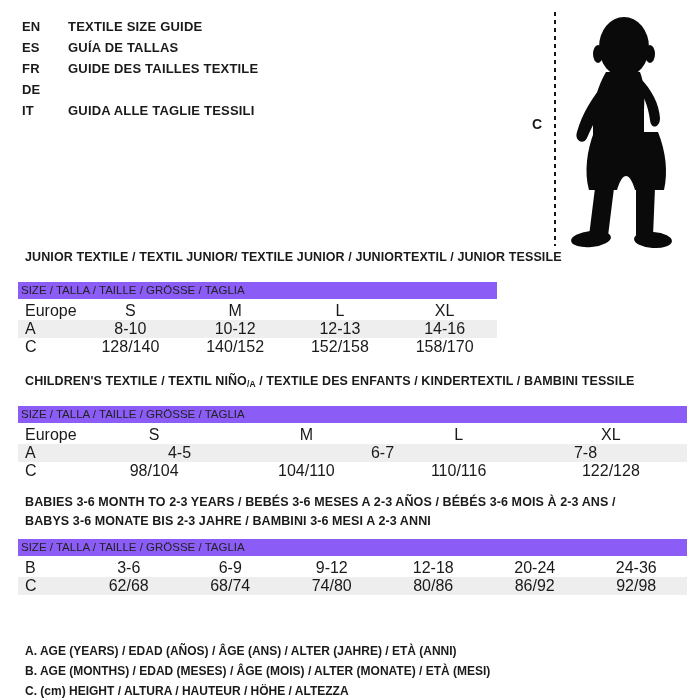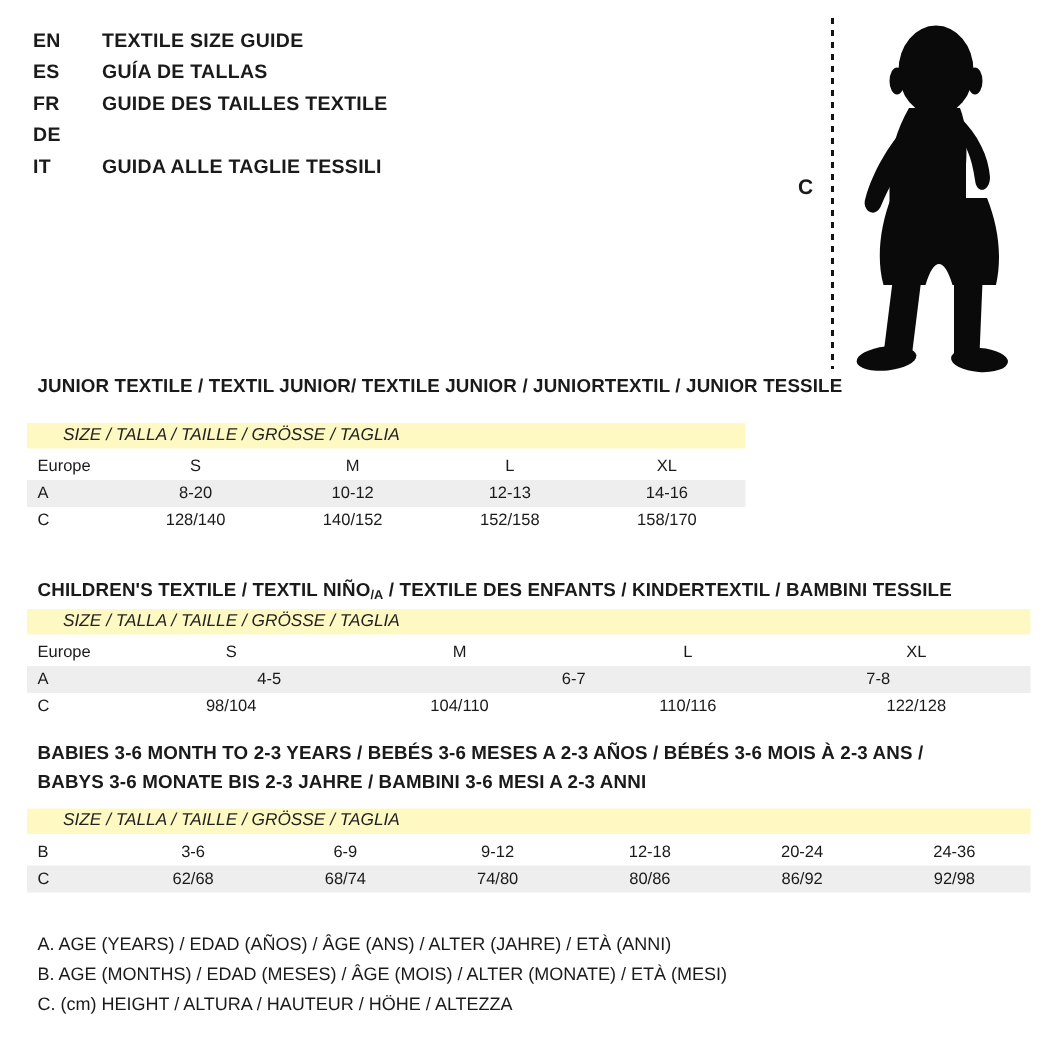--- a/index.html
+++ b/index.html
@@ -20,39 +20,39 @@
   .figure { position:absolute; left:520px; top:4px; width:180px; height:248px; }
   .c-label { position:absolute; left:12px; top:112px; font-weight:bold; font-size:14px; }
   .dash-line { position:absolute; left:34px; top:8px; width:2px; height:234px;
                background:repeating-linear-gradient(to bottom,#141414 0 4px,transparent 4px 8px); }
   .silhouette { position:absolute; left:44px; top:2px; }
 
   
   .sec-heading { position:absolute; left:25px; font-weight:bold; font-size:12.5px;
                  letter-spacing:.1px; white-space:nowrap; }
   .h-junior   { top:250px; }
-  .h-children { top:386px; }
+  .h-children { top:374px; }
   .h-babies   { top:493px; line-height:19px; white-space:normal; width:660px; }
   .subscript  { font-size:8.5px; vertical-align:-2px; }
 
   
   .size-table { position:absolute; left:18px; }
   .t-junior   { top:282px; width:479px; }
   .t-children { top:406px; width:669px; }
   .t-babies   { top:539px; width:669px; }
-  .size-bar { height:17px; line-height:17px; background:#fef9c3;
-              font-size:11.5px; padding-left:24px; color:#222; margin-bottom:3px;font-style:italic; }
-  .trow { display:flex; height:18px; line-height:18px; font-size:11px; }
+  .size-bar { height:17px; line-height:17px; background:#8b5cf6;
+              font-size:11.5px; padding-left:3px; color:#222; margin-bottom:3px; }
+  .trow { display:flex; height:18px; line-height:18px; font-size:16px; }
   .trow.shaded { background:#eeeeee; }
   .tlabel { width:60px; padding-left:7px; box-sizing:border-box; }
   .tcell  { flex:1; text-align:center; }
 
   
-  .footnotes { position:absolute; left:25px; top:619px;
-               font-weight:normal; font-size:12px; line-height:20px; }
+  .footnotes { position:absolute; left:25px; top:641px;
+               font-weight:bold; font-size:12px; line-height:20px; }
 </style>
 </head>
 <body>
 
 <div class="lang-block">
   <div class="lang-row">
     <span class="lang-code">EN</span>
     <span>TEXTILE SIZE GUIDE</span>
   </div>
   <div class="lang-row">
@@ -97,21 +97,21 @@
   <div class="size-bar">SIZE / TALLA / TAILLE / GRÖSSE / TAGLIA</div>
   <div class="trow">
     <span class="tlabel">Europe</span>
     <span class="tcell">S</span>
     <span class="tcell">M</span>
     <span class="tcell">L</span>
     <span class="tcell">XL</span>
   </div>
   <div class="trow shaded">
     <span class="tlabel">A</span>
-    <span class="tcell">8-20</span>
+    <span class="tcell">8-10</span>
     <span class="tcell">10-12</span>
     <span class="tcell">12-13</span>
     <span class="tcell">14-16</span>
   </div>
   <div class="trow">
     <span class="tlabel">C</span>
     <span class="tcell">128/140</span>
     <span class="tcell">140/152</span>
     <span class="tcell">152/158</span>
     <span class="tcell">158/170</span>

